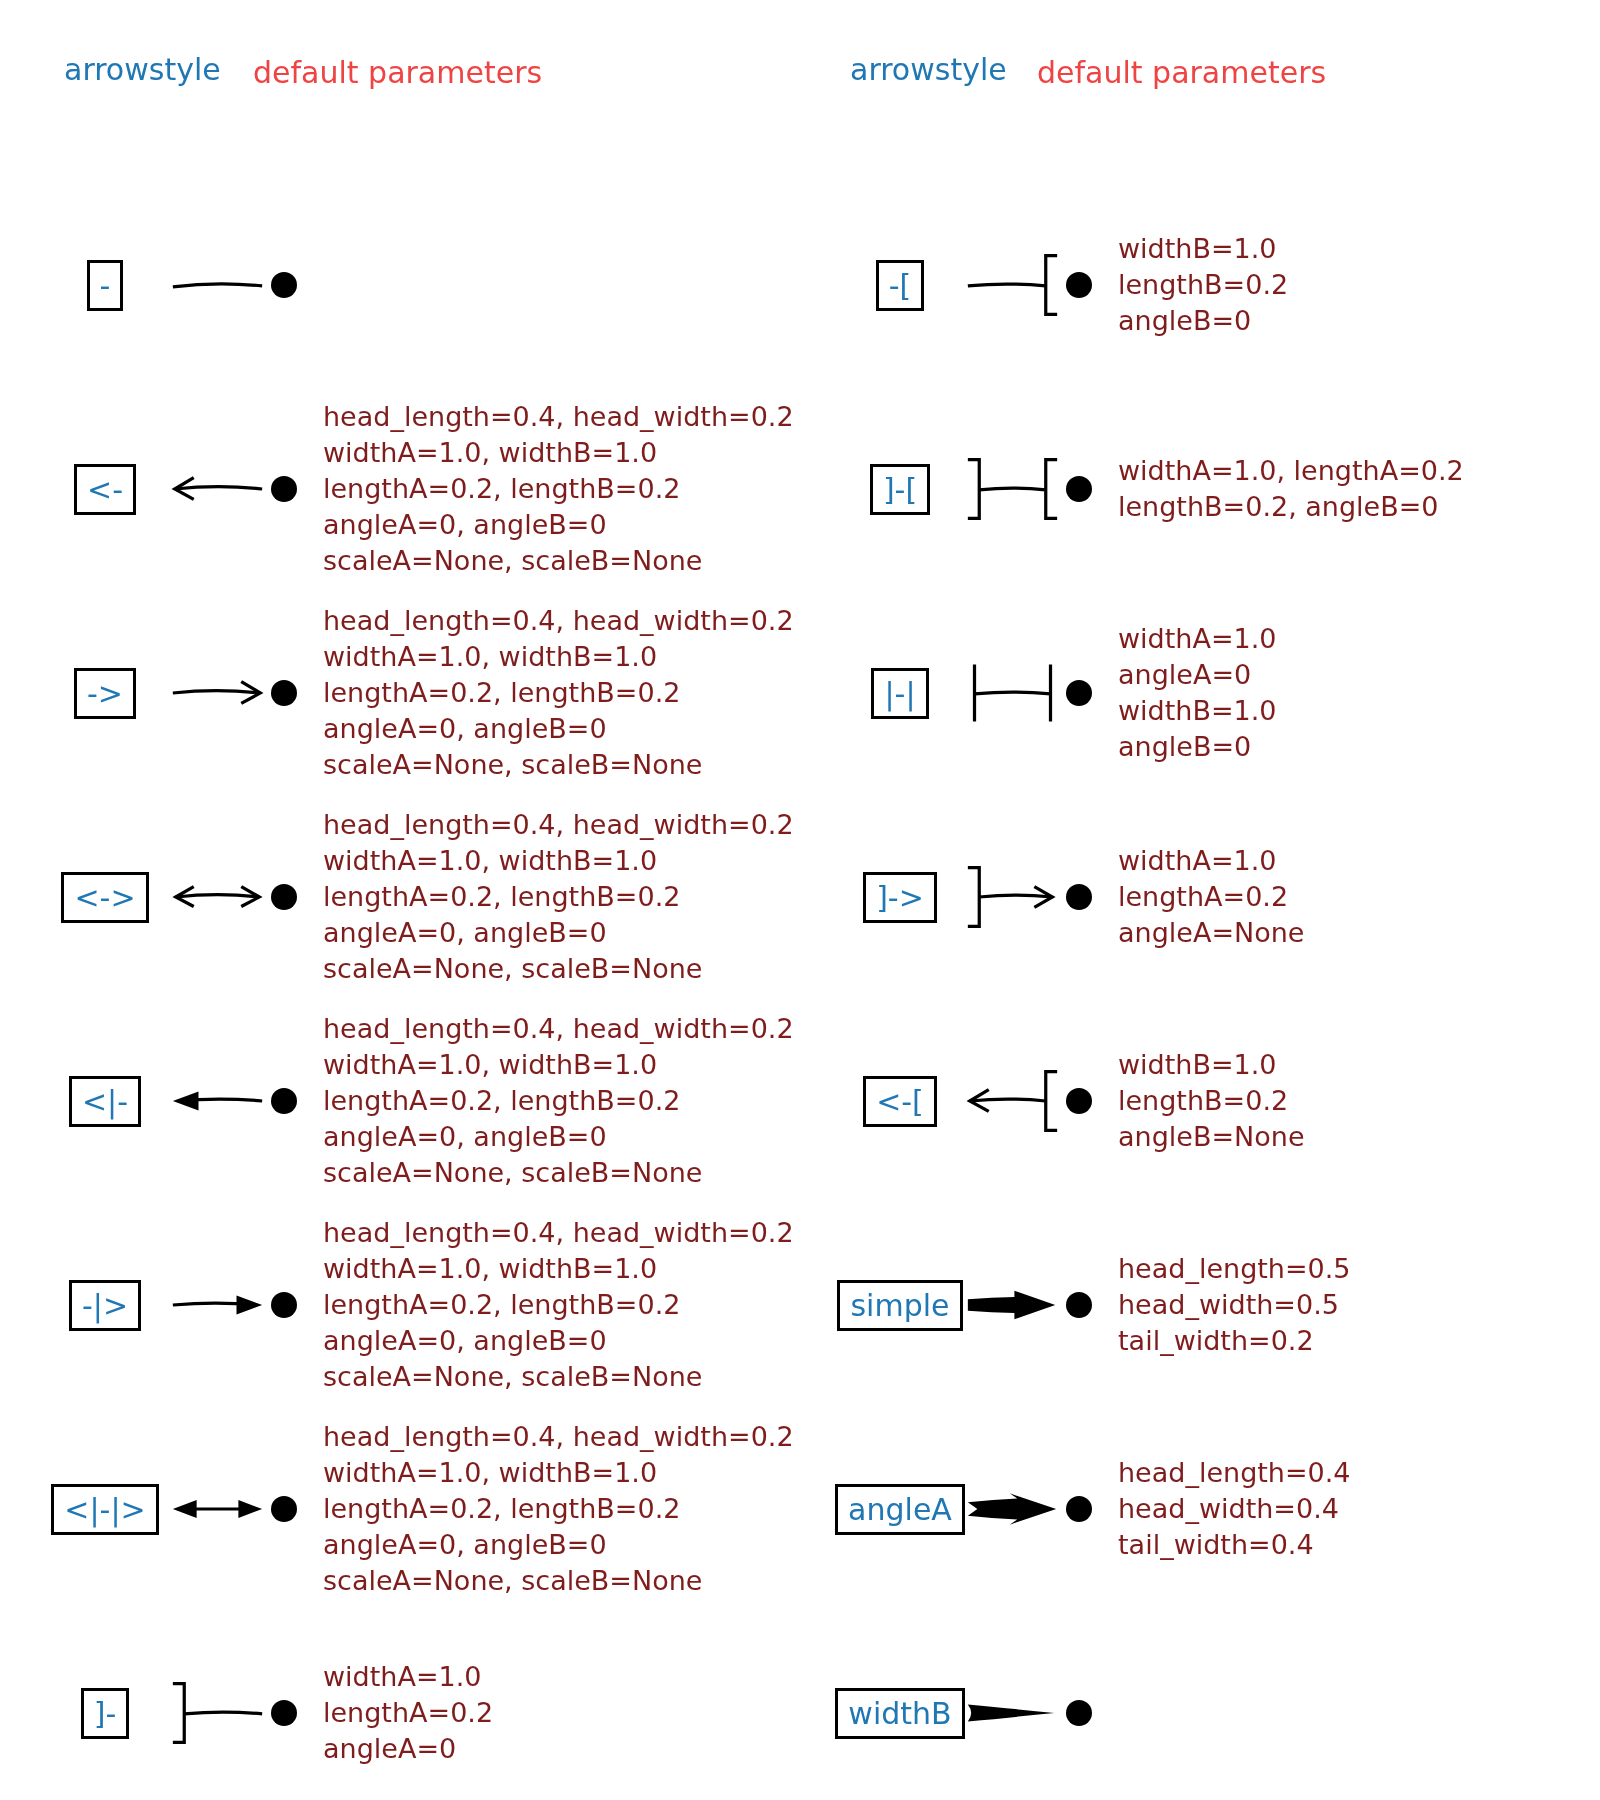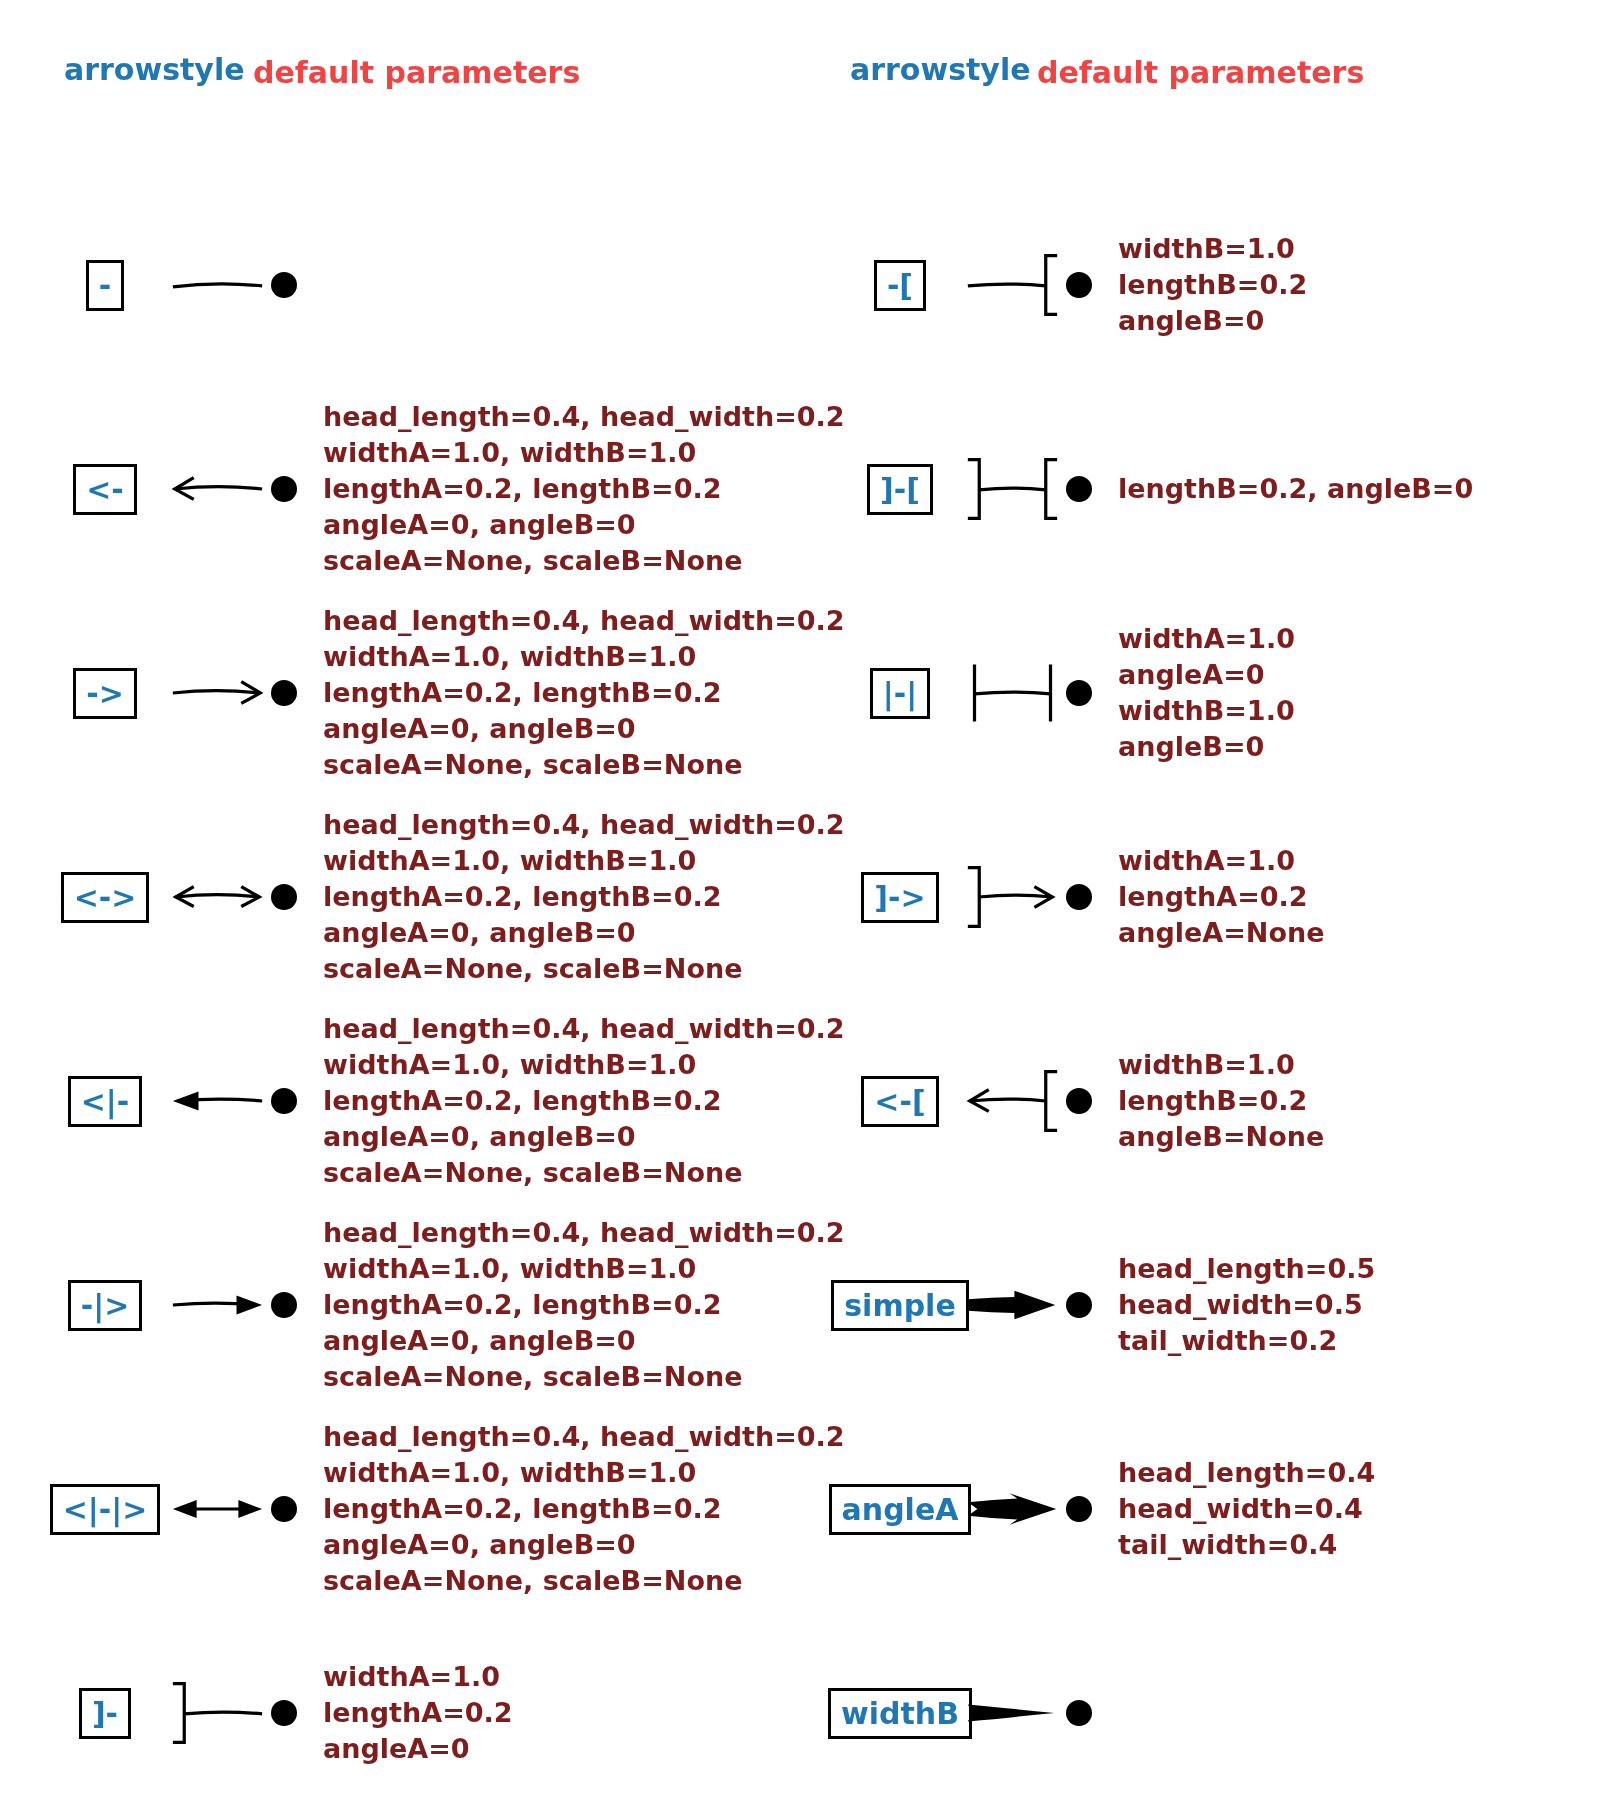--- a/index.html
+++ b/index.html
@@ -1,18 +1,18 @@
 <!DOCTYPE html>
 <html style="--accent: #1f77b4;"><head>
 <meta charset="utf-8">
 <style>
   :root{ --accent:#1f77b4; }
   html,body{margin:0;padding:0;background:#ffffff;}
   body{font-family:"DejaVu Sans", sans-serif; width:1600px; height:1800px;}
-  .canvas{position:relative;width:1600px;height:1800px;background:#ffffff;overflow:hidden;font-weight:bold;}
+  .canvas{position:relative;width:1600px;height:1800px;background:#ffffff;overflow:hidden;}
   .hdr{position:absolute;font-size:30px;color:#ef4444;white-space:nowrap;}
   .hdr.blue{color:var(--accent);}
   .row{position:absolute;display:flex;align-items:center;height:180px;}
   .box-slot{width:130px;flex:none;display:flex;justify-content:center;}
   .stylebox{border:3.5px solid #000;padding:5px 10px;display:inline-block;background:#fff;}
   .stylelabel{font-size:30px;color:var(--accent);white-space:nowrap;}
   svg.arrow{flex:none;width:95px;height:76px;}
   .arrow .s{stroke:#000;stroke-width:3.4;fill:none;}
   .arrow .f{fill:#000;stroke:none;}
   .dot{flex:none;width:26px;height:26px;border-radius:50%;background:#000;margin-left:6px;}
@@ -205,20 +205,21 @@
         <span class="stylelabel">]-[</span>
       </span>
     </div>
     <svg class="arrow" viewBox="0 0 100 80">
           <path class="s" d="M3 9 H15 V71 H3"></path>
           <path class="s" d="M97 9 H85 V71 H97"></path>
           <path class="s" d="M15 41 Q50 37 85 41"></path>
         </svg>
     <span class="dot"></span>
     <div class="params">
+          <div>widthA=1.0, lengthA=0.2</div>
           <div>lengthB=0.2, angleB=0</div>
         </div>
   </div>
 
   <div class="row" style="left: 835px; top: 603px;">
     <div class="box-slot">
       <span class="stylebox">
         <span class="stylelabel">|-|</span>
       </span>
     </div>

